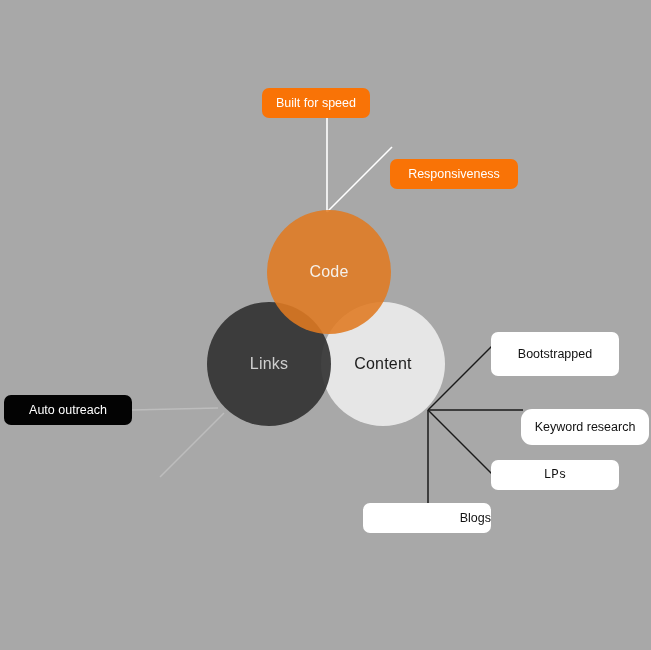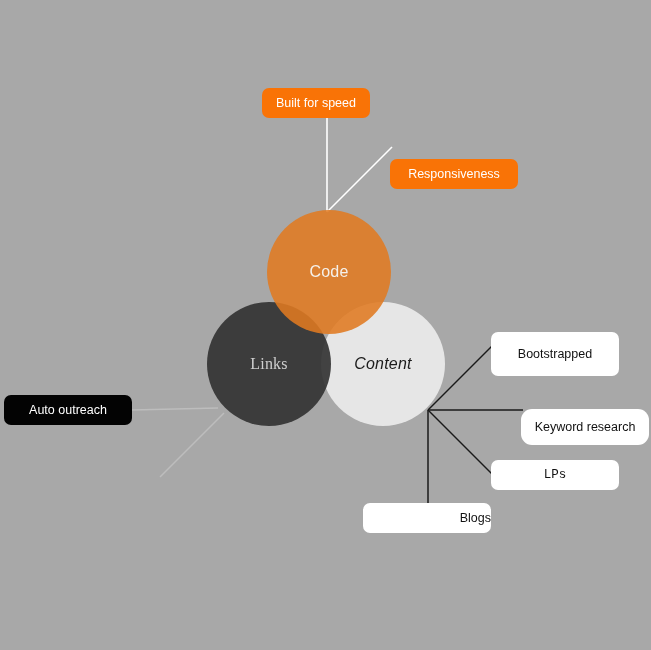--- a/index.html
+++ b/index.html
@@ -48,31 +48,29 @@
     z-index: 4;
   }
   .circle-code .circle-label { color: #f5f0ea; }
   .circle-links {
     left: 207px;
     top: 302px;
     width: 124px;
     height: 124px;
     background: rgba(48, 48, 48, 0.90);
     z-index: 3;
-    font-family: Liberation Serif, serif;
   }
   .circle-links .circle-label { color: #cfcfcf; }
   .circle-content {
     left: 321px;
     top: 302px;
     width: 124px;
     height: 124px;
     background: rgba(235, 235, 235, 0.92);
     z-index: 2;
-    font-style: italic;
   }
   .circle-content .circle-label { color: #1c1c1c; }
 
   .pill {
     position: absolute;
     display: flex;
     align-items: center;
     justify-content: center;
     border-radius: 7px;
     box-sizing: border-box;

